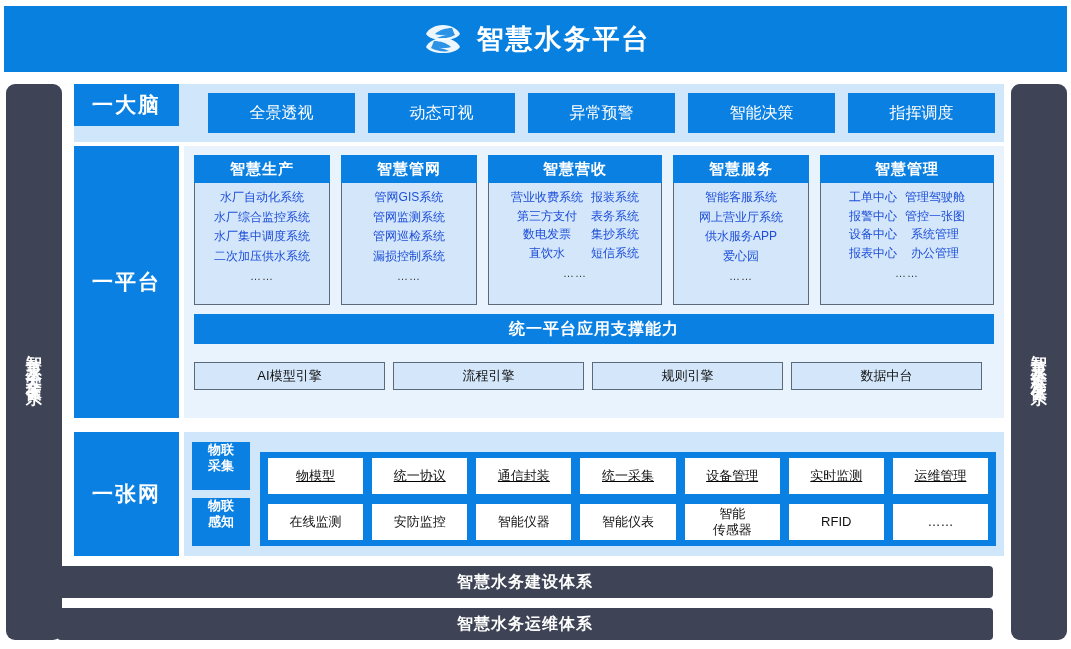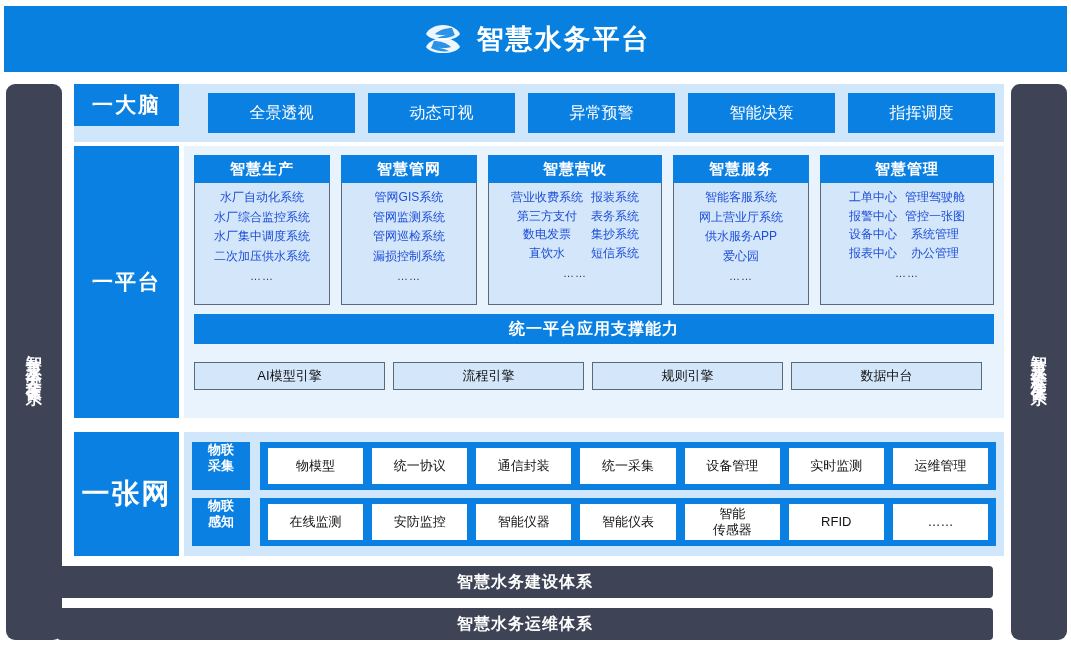--- a/index.html
+++ b/index.html
@@ -108,39 +108,39 @@
     flex:1; border:1px solid #5a6a7a; background:#d3e6fa; color:#111;
     font-size:13px; display:flex; align-items:center; justify-content:center;
   }
 
   
   .net-band {
     position:absolute; left:74px; top:432px; width:930px; height:124px;
   }
   .net-label {
     position:absolute; left:0px; top:0px; width:105px; height:124px;
-    font-size:28px;
+    font-size:21px;
   }
   .net-right {
     position:absolute; left:110px; top:0px; width:820px; height:124px;
     background:#cfe6fb;
   }
   .net-sub {
     position:absolute; left:8px; width:58px; height:48px;
     background:#0a80e2; color:#fff; font-size:13px; font-weight:700;
     display:flex; flex-direction:column; align-items:center; justify-content:flex-start;
     line-height:1.25;
   }
   .net-sub.top { top:10px; }
   .net-sub.bot { top:66px; }
   .net-strip {
     position:absolute; left:76px; width:736px; height:48px;
     background:#0a80e2; display:flex; gap:9px; padding:6px 8px;
   }
-  .net-strip.top { top:10px; }
+  .net-strip.top { top:20px;text-decoration:underline; }
   .net-strip.bot { top:66px; }
   .net-chip {
     flex:1; background:#ffffff; color:#111; font-size:13px;
     display:flex; align-items:center; justify-content:center; text-align:center;
     line-height:1.2;
   }
 
   
   .bottom-bar {
     position:absolute; left:57px; width:936px; height:32px;

